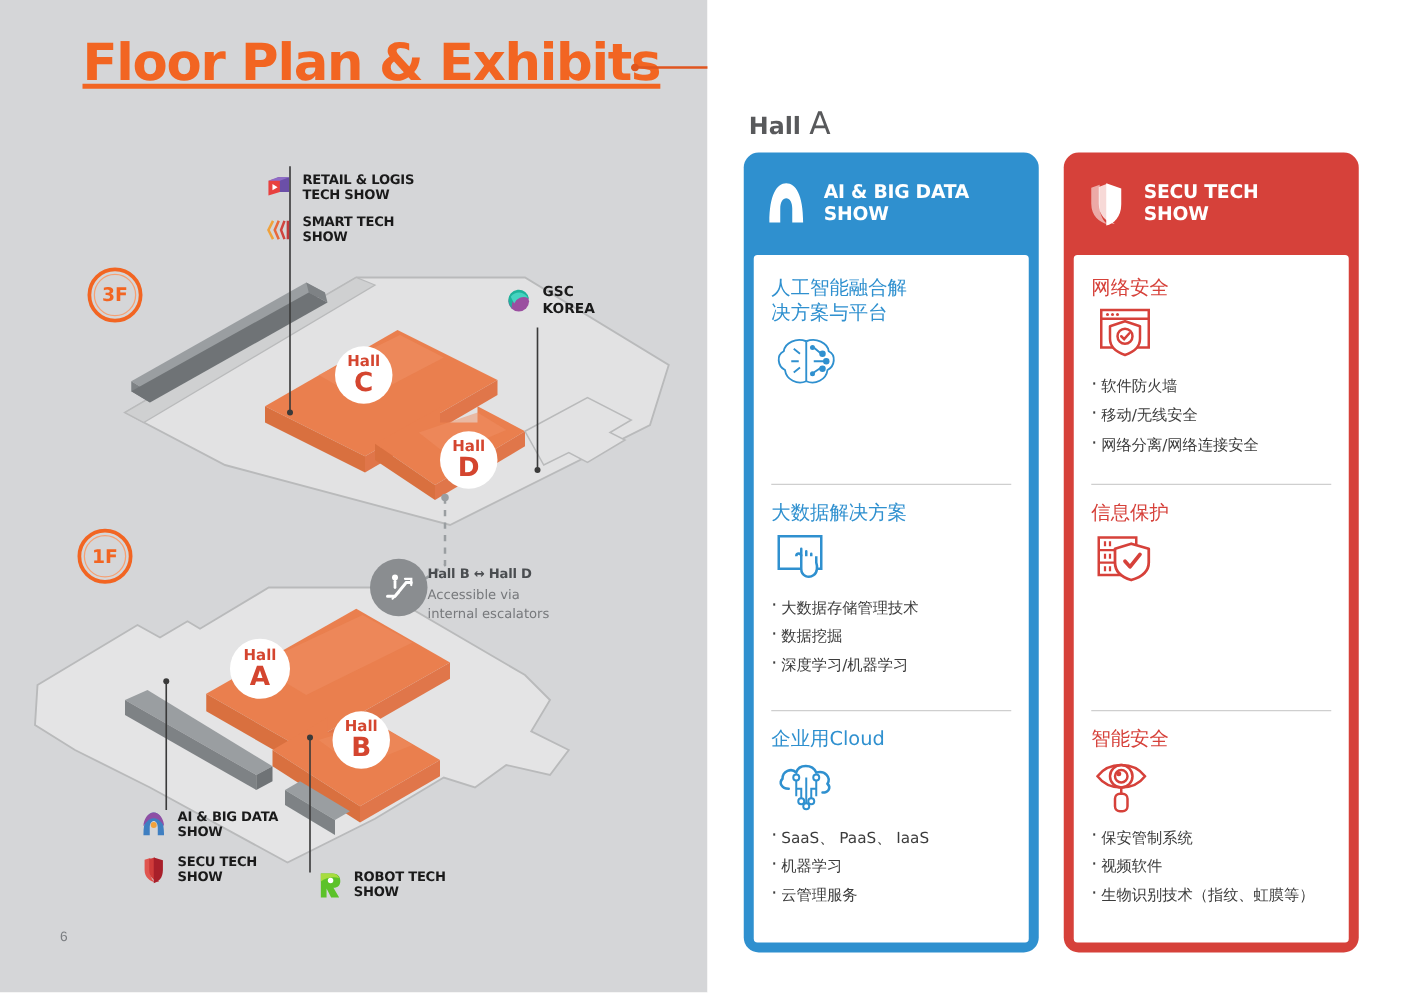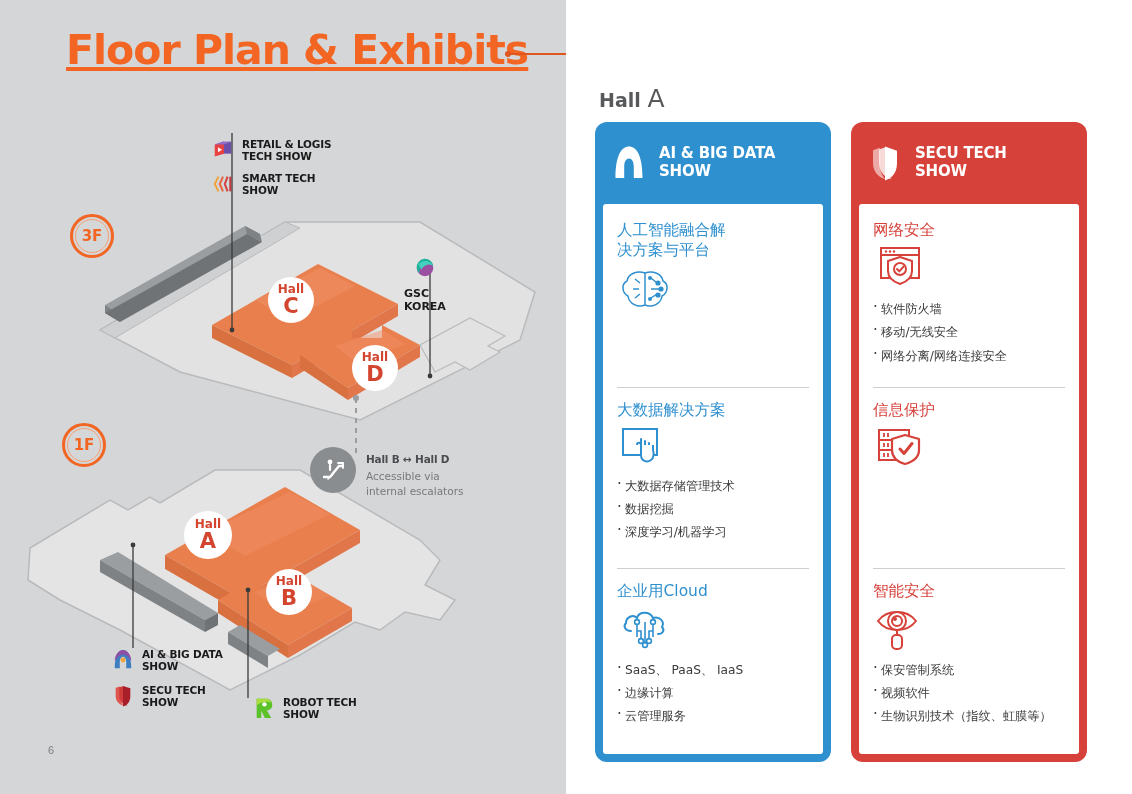--- a/index.html
+++ b/index.html
@@ -72,30 +72,30 @@
     position:absolute; display:flex; align-items:center; gap:8px;
   }
   .legend-text{
     font-size:10.5px; font-weight:bold; color:#1a1a1a; line-height:1.15;
     letter-spacing:-0.2px; font-family:"DejaVu Sans",sans-serif;
   }
   .legend-ico{ width:22px; height:24px; flex:0 0 auto; }
 
   #legend-retail{ left:212px; top:138px; }
   #legend-smart { left:212px; top:172px; }
-  #legend-gsc   { left:404px; top:256px;flex-direction:column; }
+  #legend-gsc   { left:404px; top:228px; }
   #legend-ai    { left:112px; top:648px; }
   #legend-secu  { left:112px; top:684px; }
   #legend-robot { left:253px; top:696px; }
 
   .gsc-text{ font-size:11px; font-weight:bold; color:#1a1a1a; line-height:1.15;
              font-family:"DejaVu Sans",sans-serif; }
 
   
-  #escalator-note{ position:absolute; left:310px; top:447px; display:flex; gap:10px; }
+  #escalator-note{ position:absolute; left:296px; top:447px; display:flex; }
   #escalator-circle{
     width:46px; height:46px; border-radius:50%; background:#8a8d90; flex:0 0 auto;
     display:flex; align-items:center; justify-content:center;
   }
   #escalator-text{ padding-top:6px; }
   #escalator-title{ font-size:10.5px; font-weight:bold; color:#4a4d50; letter-spacing:-0.2px;
                     font-family:"DejaVu Sans",sans-serif; }
   #escalator-sub{ font-size:10.5px; color:#77797c; line-height:1.45; margin-top:4px;
                   font-family:"DejaVu Sans",sans-serif; }
 
@@ -411,21 +411,21 @@
               <circle cx="20" cy="17" r="2.4"></circle>
                 <circle cx="36" cy="17" r="2.4"></circle>
               <circle cx="24" cy="36" r="2.4"></circle>
                 <circle cx="32" cy="36" r="2.4"></circle>
               <circle cx="28" cy="40" r="2.4"></circle>
             </g>
           </svg>
         </div>
         <ul class="bullets">
           <li>SaaS、 PaaS、 IaaS</li>
-          <li>边缘计算</li>
+          <li>机器学习</li>
           <li>云管理服务</li>
         </ul>
       </div>
 
     </div>
   </div>
 
   <div class="show-card" id="card-secu">
     <div class="card-head">
       <svg width="36" height="40" viewBox="0 0 24 26">

